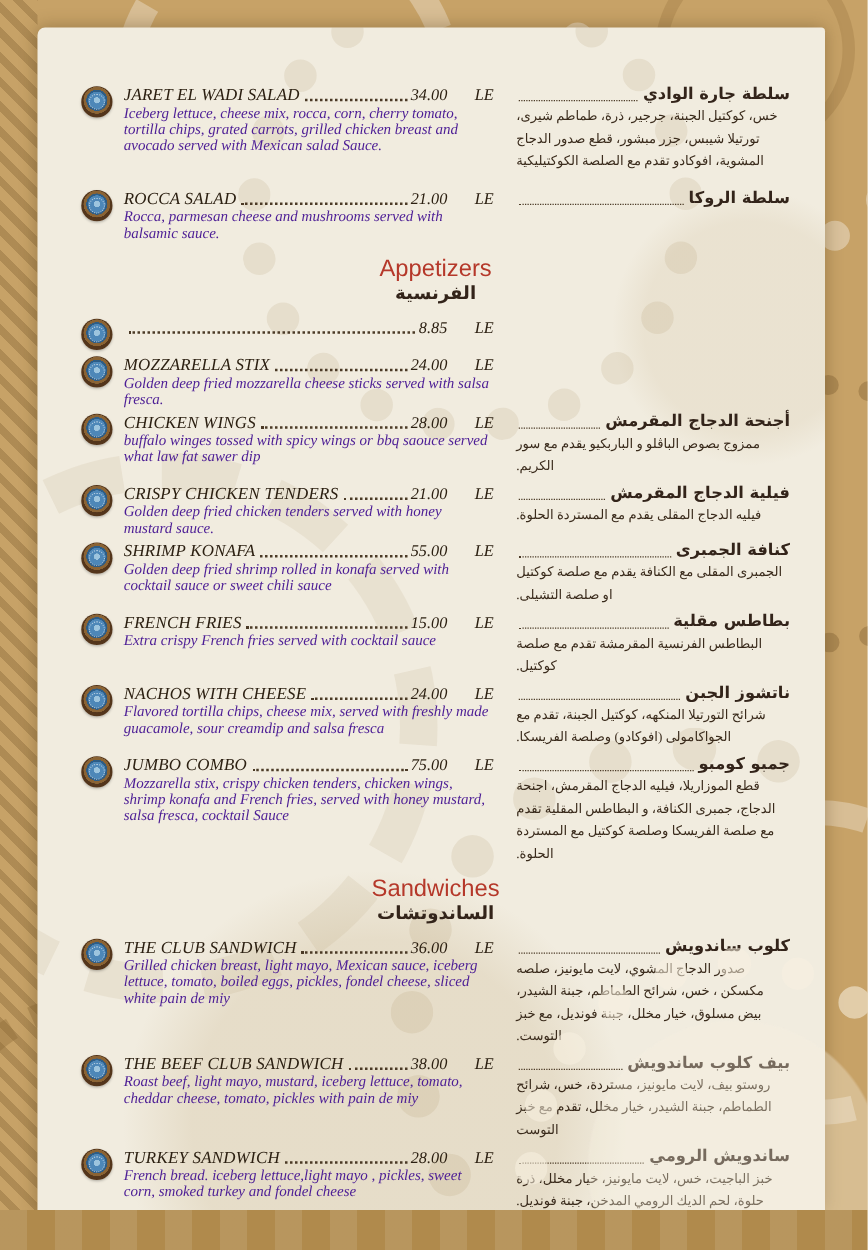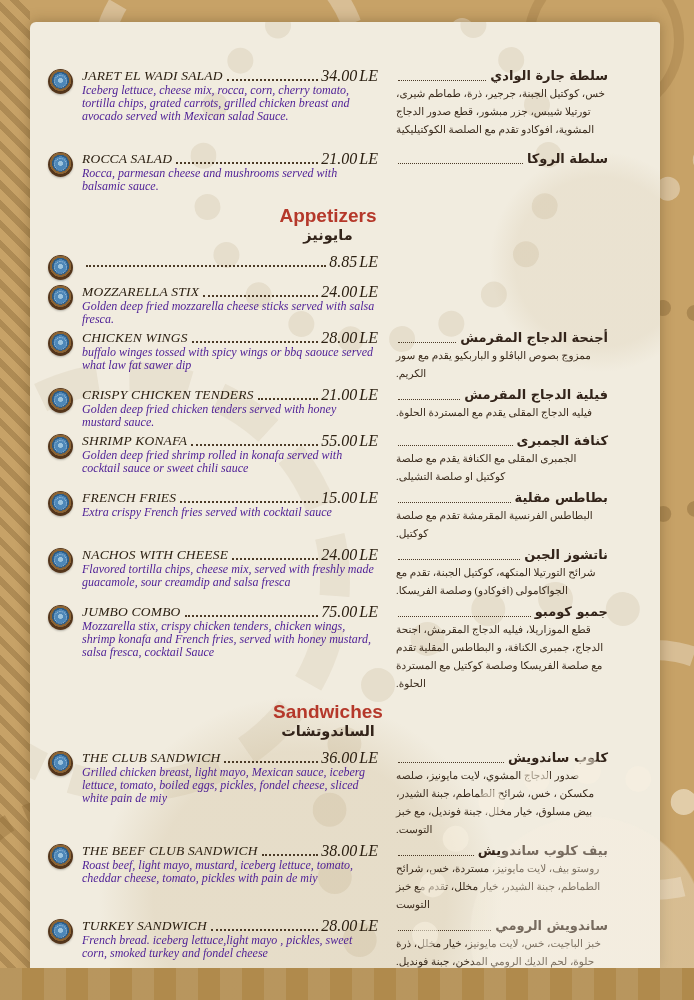--- a/index.html
+++ b/index.html
@@ -30,36 +30,36 @@
   }
   .page-orn{position:absolute;border-radius:50%;pointer-events:none;}
   #porn-1{top:-40px;left:160px;width:320px;height:320px;border:26px dotted rgba(156,126,76,.12);}
   #porn-2{top:340px;left:-120px;width:380px;height:380px;border:30px dashed rgba(156,126,76,.10);}
   #porn-3{top:560px;right:-140px;width:420px;height:420px;border:34px dotted rgba(156,126,76,.12);}
   #porn-4{bottom:-160px;left:40px;width:460px;height:460px;
     background:radial-gradient(circle,rgba(173,142,85,.16) 0 45%,transparent 62%);}
   #porn-5{top:120px;right:-60px;width:240px;height:240px;
     background:radial-gradient(circle,rgba(173,142,85,.10) 0 50%,transparent 65%);}
   
-  .menu{position:absolute;inset:0;padding:46px 52px 0 18px;box-sizing:border-box;}
+  .menu{position:absolute;inset:0;padding:46px 28px 0 18px;box-sizing:border-box;margin-left:17px;}
   .section-header{text-align:center;margin:8px 0 10px;}
-  .sh-en{display:block;font-family:"Liberation Sans",sans-serif;font-weight:700;font-size:19px;line-height:21px;color:#b5382a;}
+  .sh-en{display:block;font-family:"Liberation Sans",sans-serif;font-weight:400;font-size:19px;line-height:21px;color:#b5382a;}
   .sh-ar{display:block;font-family:"DejaVu Sans",sans-serif;font-weight:700;font-size:14.5px;line-height:18px;color:#33241a;direction:rtl;}
   .item{display:flex;align-items:flex-start;margin-bottom:4px;}
   .sec-0 .item{margin-bottom:12px;}
   .col-en{flex:0 0 330px;display:flex;align-items:flex-start;}
   .bullet{flex:0 0 25px;height:25px;border-radius:50%;margin:1px 9px 0 0;position:relative;
     background:radial-gradient(circle at 50% 45%, #9cc4de 0 13%, #4d87b8 14% 37%, #2e5d86 38% 45%, #8a6334 46% 57%, #53351b 58% 78%, #6f4c26 79% 100%);
     box-shadow:0 1px 2px rgba(0,0,0,.25);}
   .bullet::after{content:"";position:absolute;inset:6px;border-radius:50%;border:1px dotted rgba(255,255,255,.55);}
   .en-block{flex:1;min-width:0;}
   .en-line{display:flex;align-items:flex-end;}
   .en-name{font-style:italic;font-size:13.5px;line-height:15px;color:#2c2012;white-space:nowrap;letter-spacing:.2px;}
   .leader{flex:1;border-bottom:2px dotted #4b3a26;margin:0 3px 2px 4px;min-width:12px;}
-  .en-price{display:flex;gap:2px;font-style:italic;font-size:16px;line-height:15px;color:#2c2012;white-space:nowrap;}
+  .en-price{display:flex;gap:22px;font-style:italic;font-size:13px;line-height:15px;color:#2c2012;white-space:nowrap;}
   .en-desc{font-style:italic;font-size:12px;line-height:13px;color:#4c1d95;margin-top:1px;}
   .col-ar{flex:1;margin-left:18px;direction:rtl;text-align:left;min-width:0;}
   .ar-line{display:flex;align-items:flex-end;}
   .ar-name{font-family:"DejaVu Sans",sans-serif;font-weight:700;font-size:13px;line-height:16px;color:#33241a;white-space:nowrap;}
   .ar-leader{border-bottom:1.5px dotted #4b3a26;margin:0 4px 3px 2px;}
   .ar-desc{font-family:Liberation Serif, serif;font-size:10.5px;line-height:18px;color:#3a2b1c;margin-top:1px;}
 </style>
 </head>
 <body>
 
@@ -122,21 +122,21 @@
       <div class="ar-line">
         <span class="ar-name">سلطة الروكا</span>
         <span class="leader ar-leader"></span>
       </div>
     </div>
   </div>
 </div>
       <div class="menu-section sec-1">
         <div class="section-header">
           <span class="sh-en">Appetizers</span>
-          <span class="sh-ar">مايونيز</span>
+          <span class="sh-ar">الفرنسية</span>
         </div>
   <div class="item">
     <div class="col-en">
       <span class="bullet"></span>
       <div class="en-block">
         <div class="en-line">
           <span class="leader"></span>
           <span class="en-price">
             <span>8.85</span>
             <span>LE</span>

